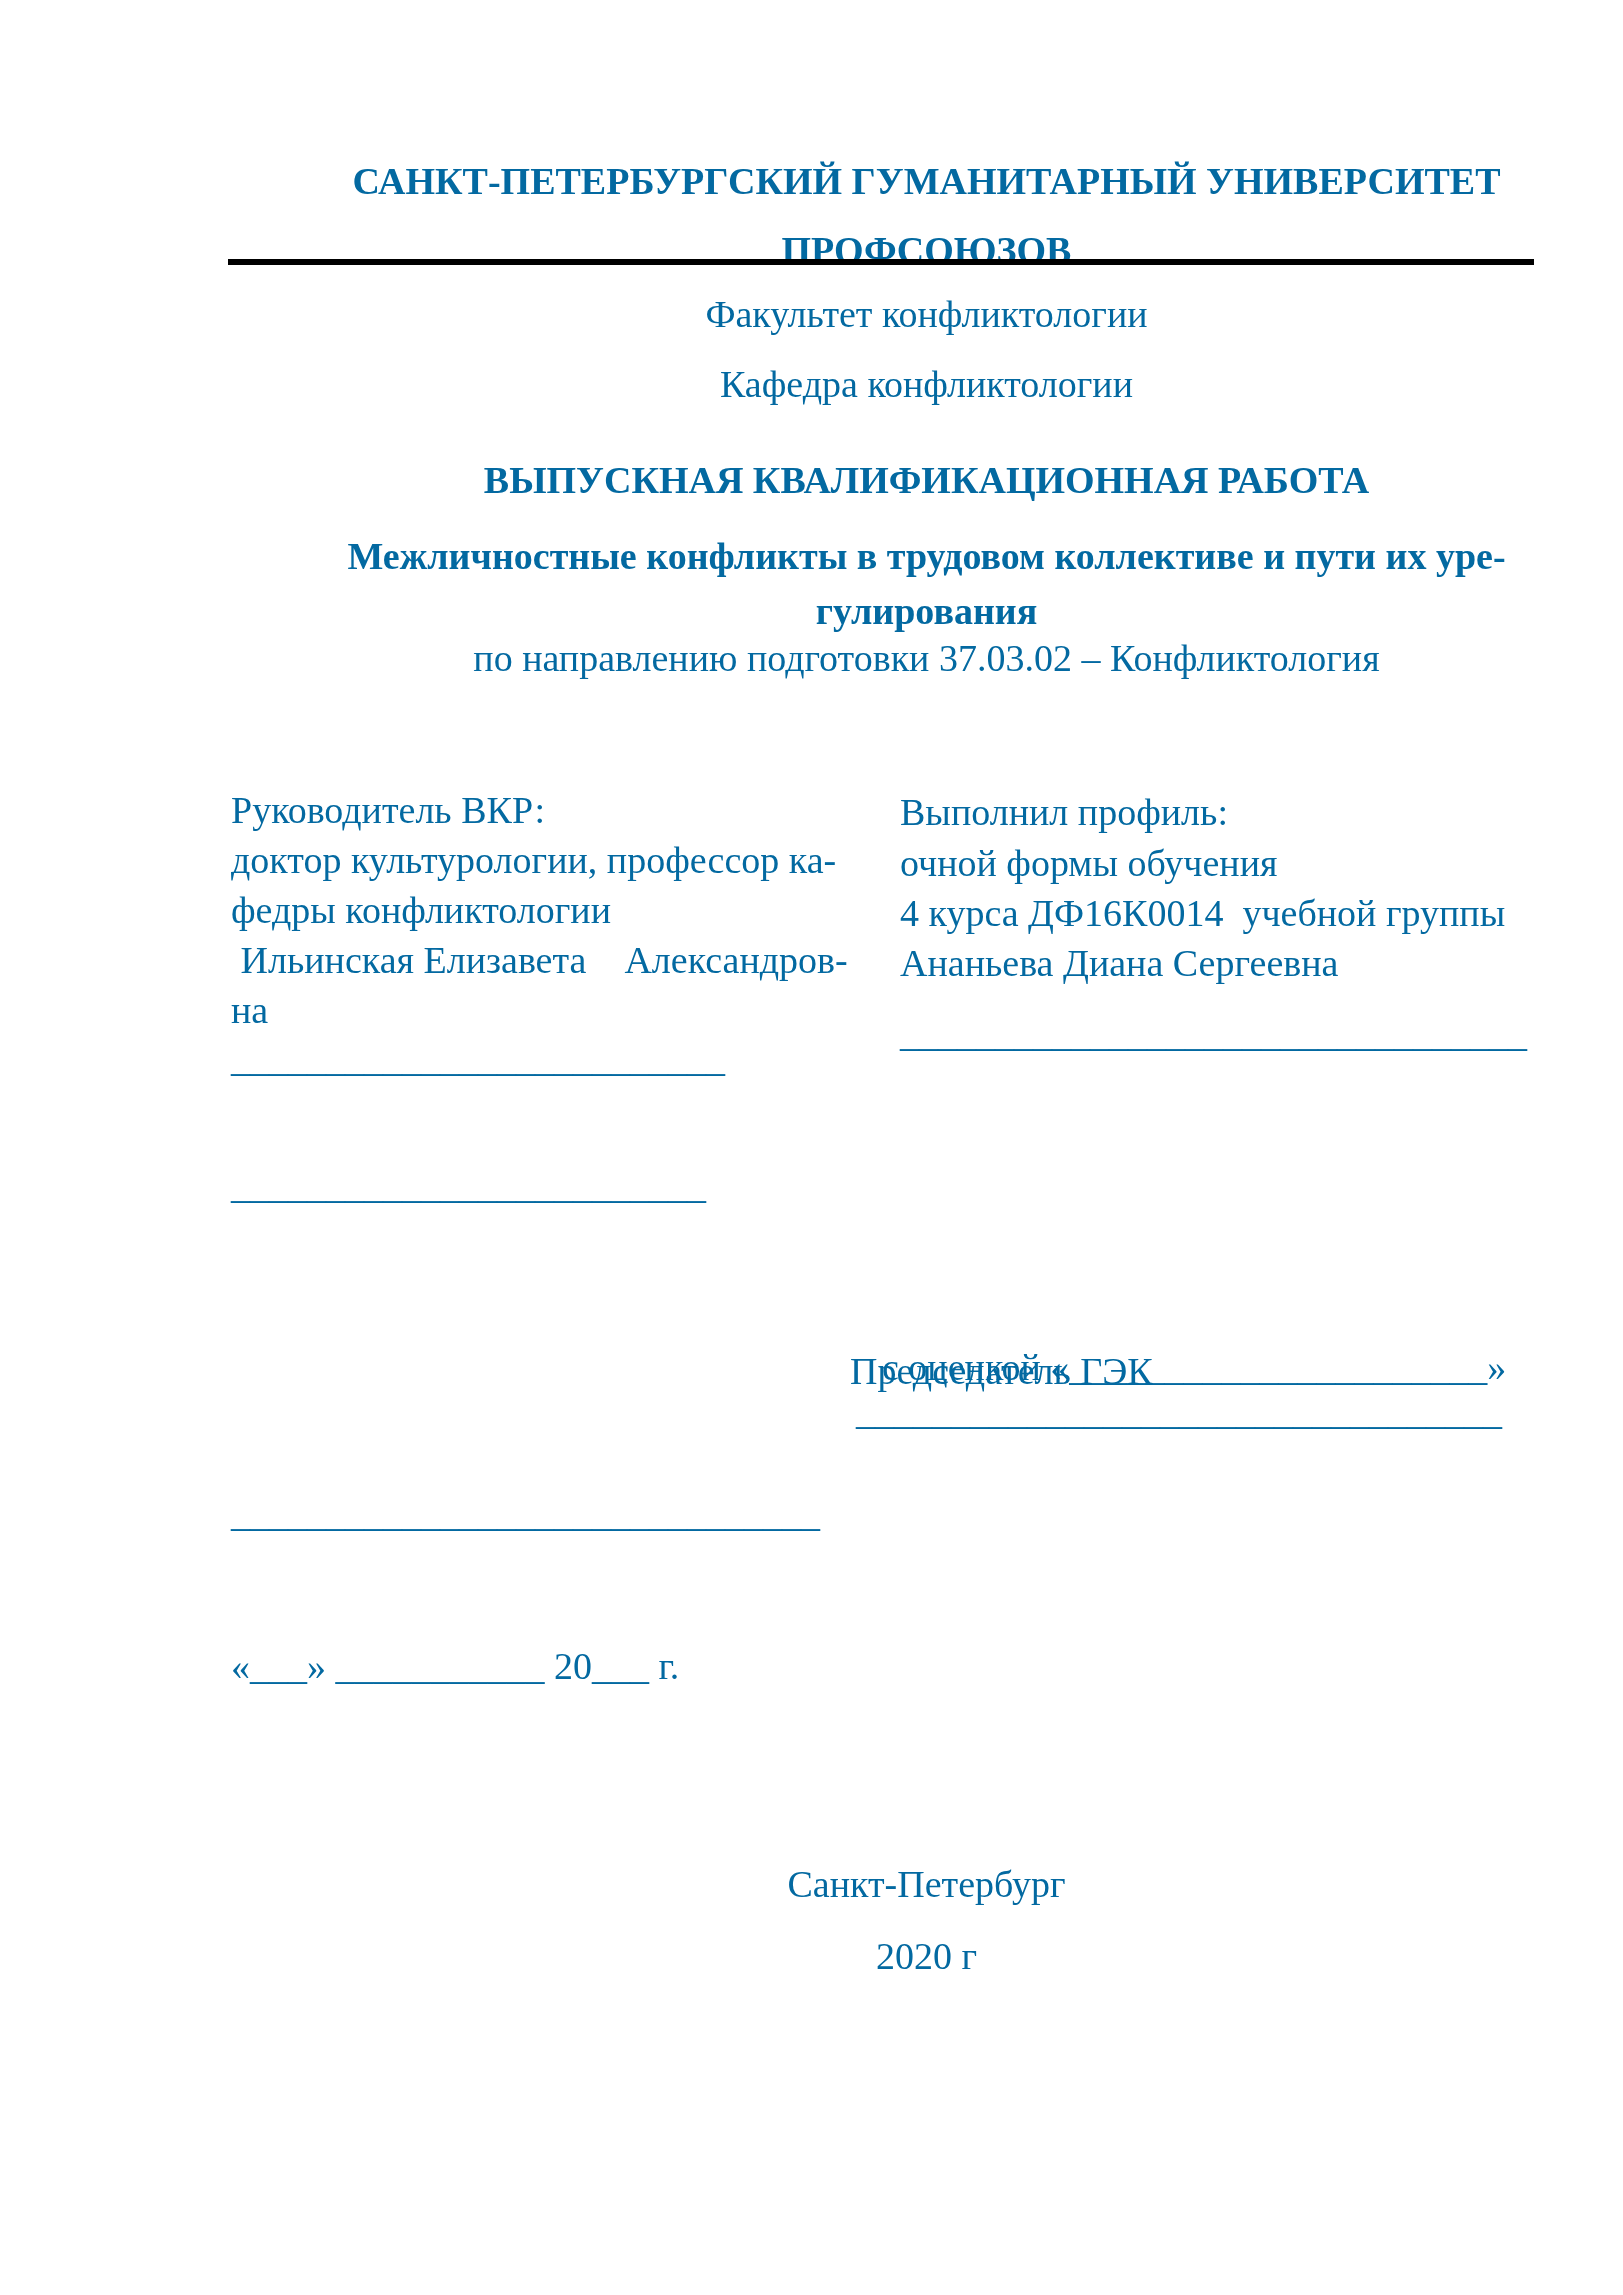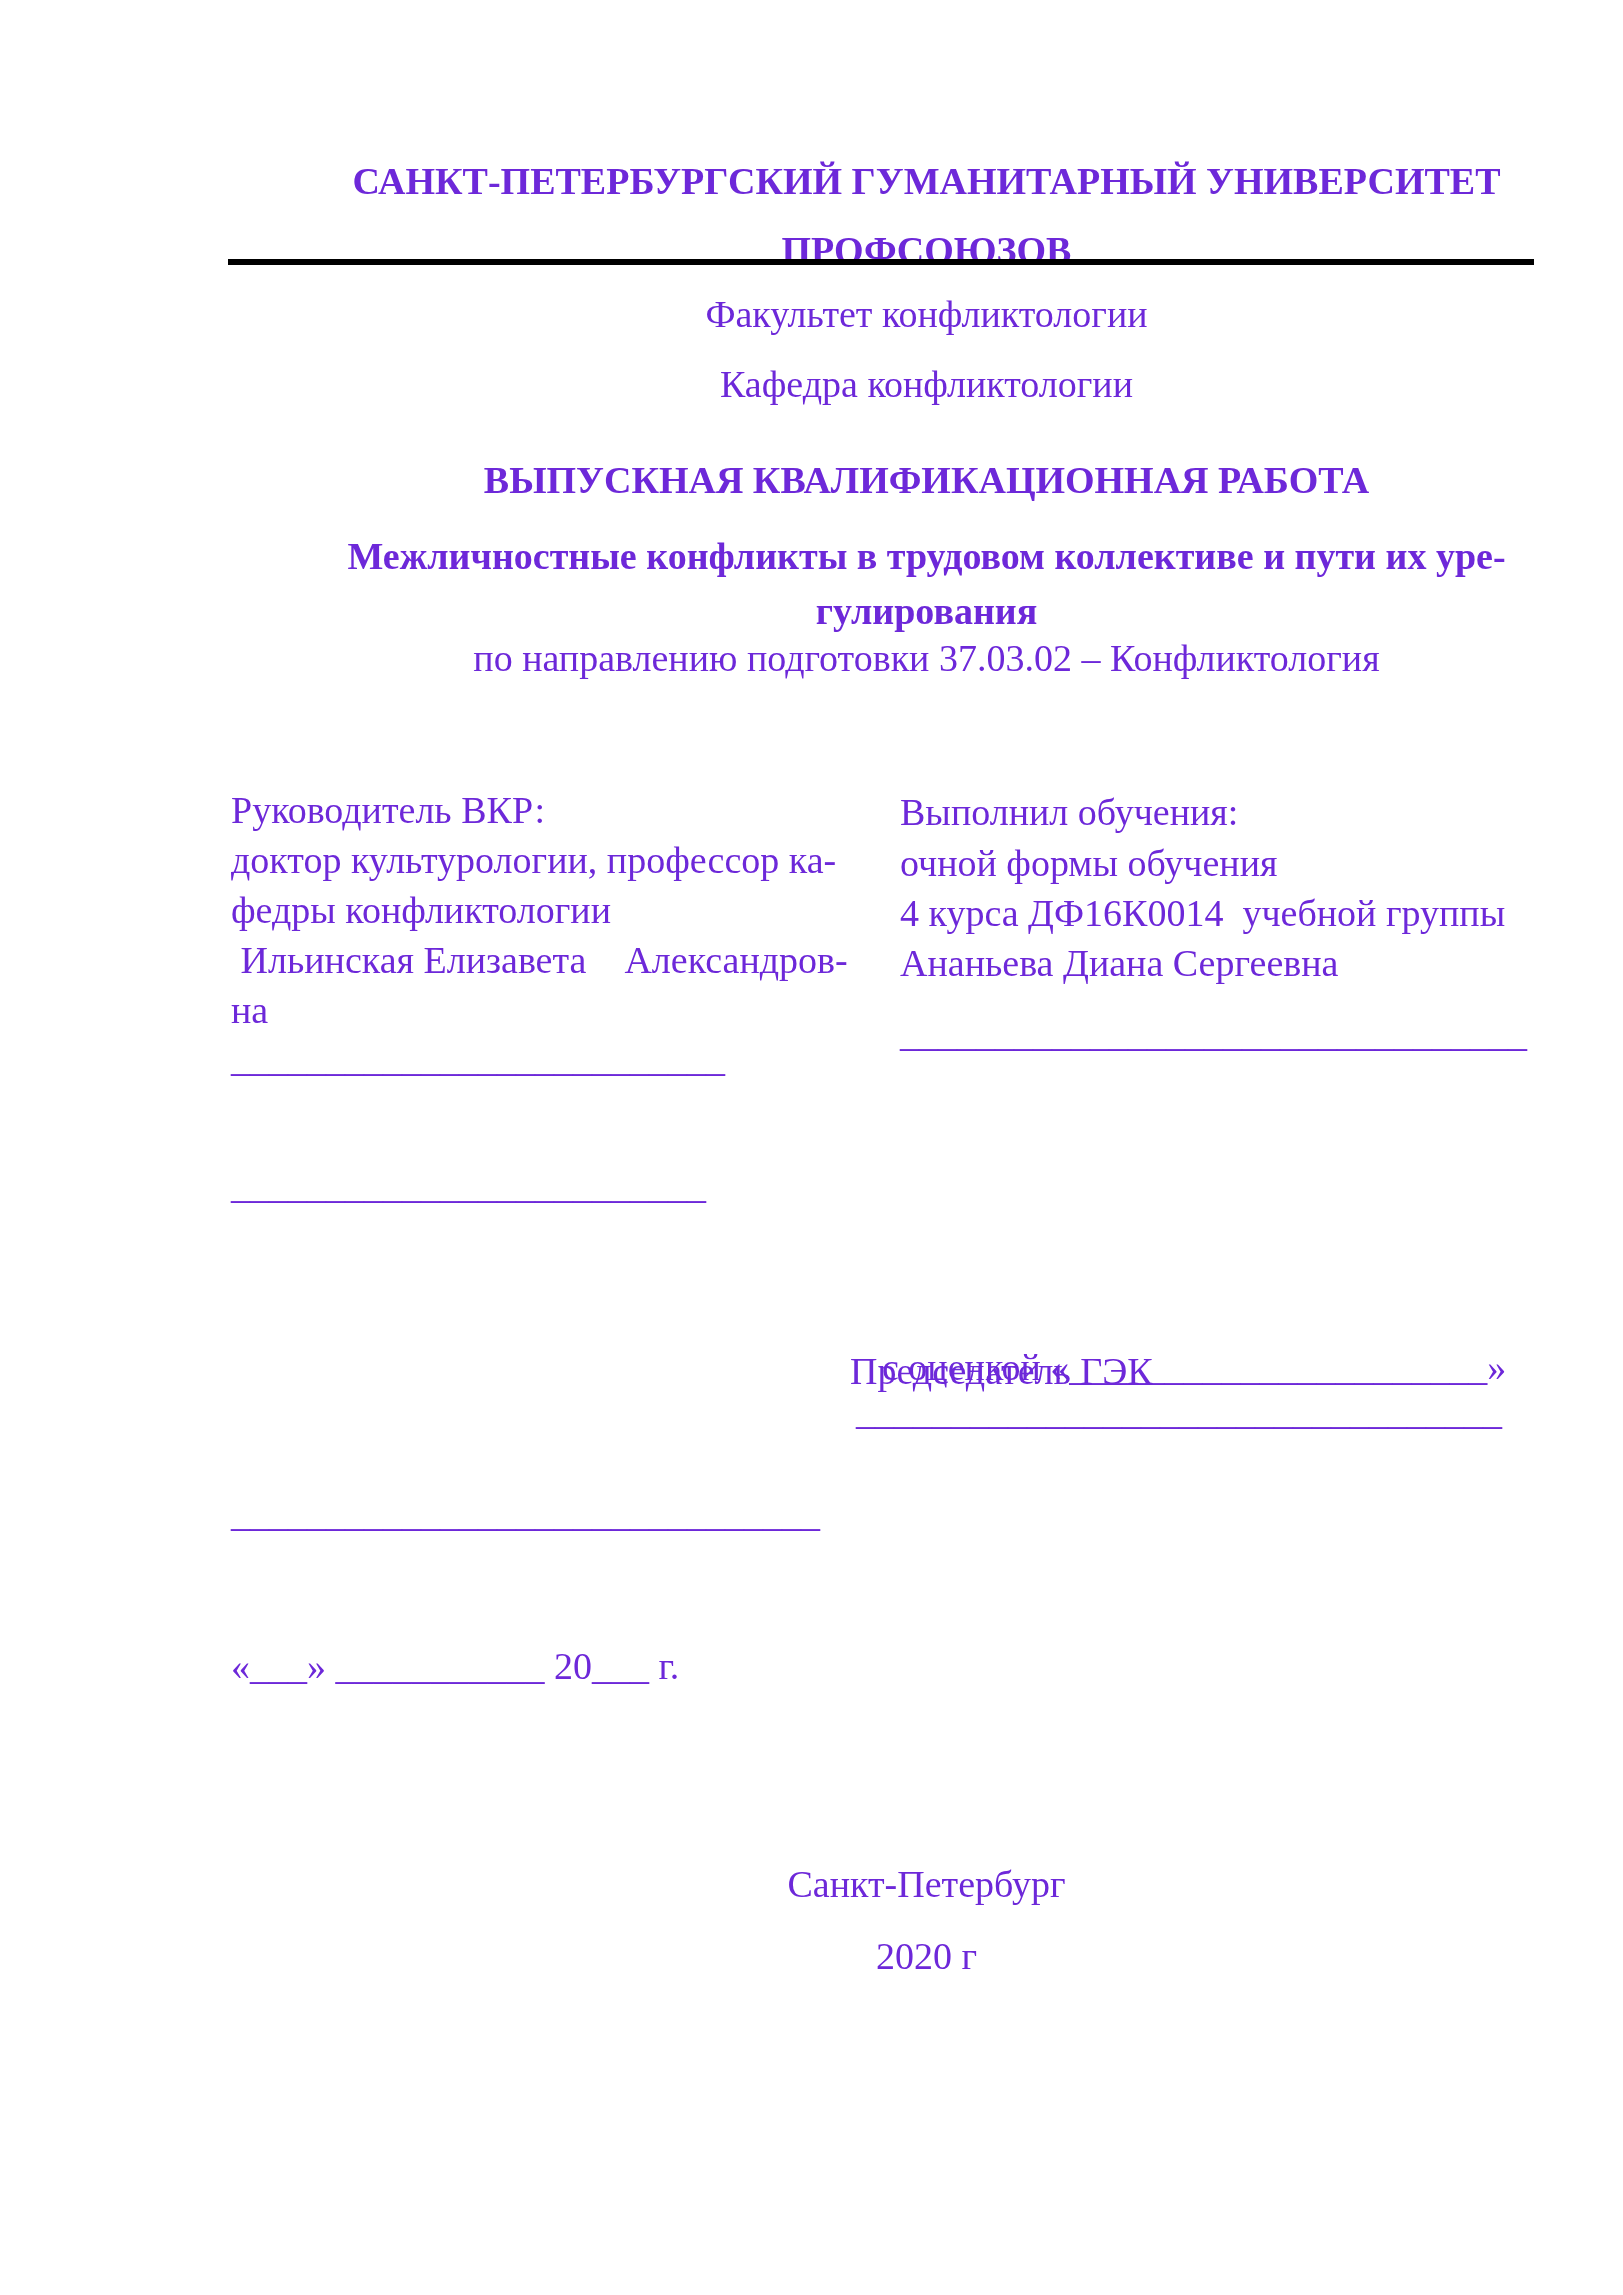--- a/index.html
+++ b/index.html
@@ -6,21 +6,21 @@
   html, body {
     margin: 0;
     padding: 0;
     background: #ffffff;
   }
   .sheet {
     position: relative;
     width: 1623px;
     height: 2295px;
     background: #ffffff;
-    color: #6d28d9;
+    color: #0369a1;
     font-family: "Liberation Serif", "DejaVu Serif", serif;
     font-size: 38px;
     line-height: 50px;
     overflow: hidden;
   }
   .abs { position: absolute; }
   .line, .block { white-space: pre-wrap; }
   .centered {
     left: 322px;
     width: 1209px;
@@ -63,21 +63,21 @@
 федры конфликтологии
  Ильинская Елизавета    Александров-
 на</div>
   <div class="abs left-col sig line" style="top:1033px;">__________________________</div>
   <div class="abs left-col sig line" style="top:1160px;">_________________________</div>
 
   <div class="abs left-col sig line" style="top:1488px;">_______________________________</div>
 
   <div class="abs left-col line" style="top:1641px;">«___» ___________ 20___ г.</div>
 
-  <div class="abs right-col line" style="top:787px;">Выполнил обучения:</div>
+  <div class="abs right-col line" style="top:787px;">Выполнил профиль:</div>
   <div class="abs right-col block" style="top:838px;">очной формы обучения
 4 курса ДФ16К0014  учебной группы
 Ананьева Диана Сергеевна</div>
   <div class="abs right-col sig line" style="top:1008px;">_________________________________</div>
 
   <div class="abs defense-col line" style="top:1342px;margin-left:32px;">с оценкой «______________________»</div>
   <div class="abs defense-col line" style="top:1346px;">Председатель ГЭК</div>
   <div class="abs sig line" style="top:1386px; left:856px; width:691px;">__________________________________</div>
 
   <div class="abs centered line" style="top:1859px;">Санкт-Петербург</div>

